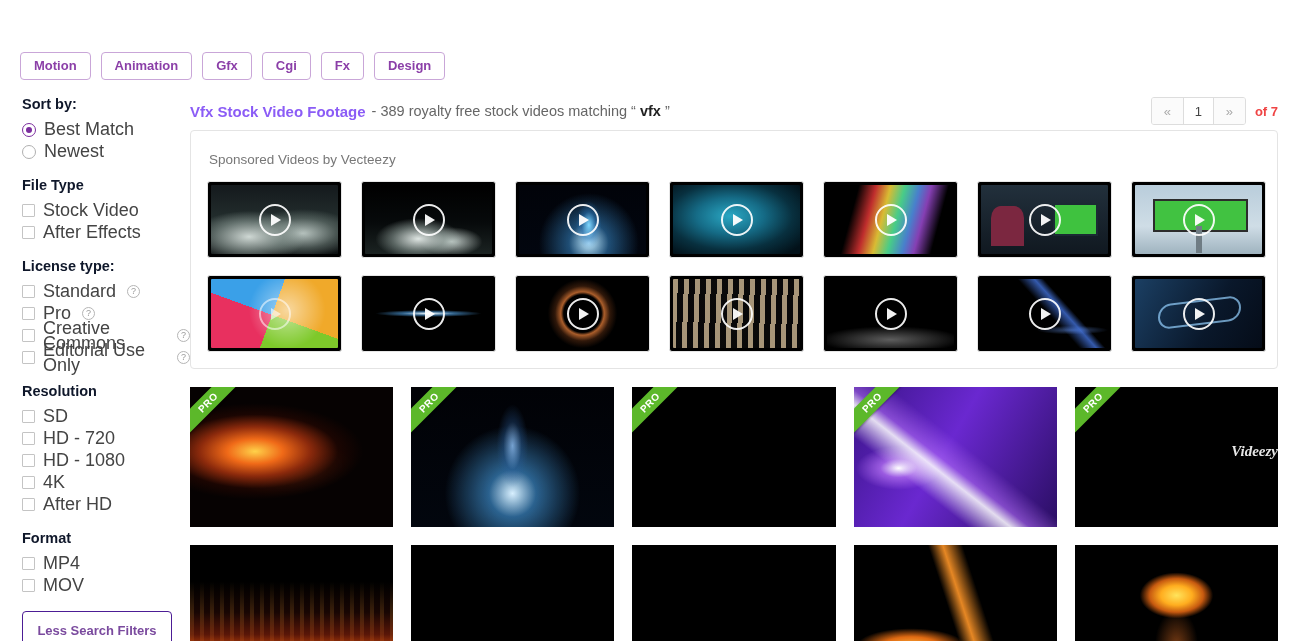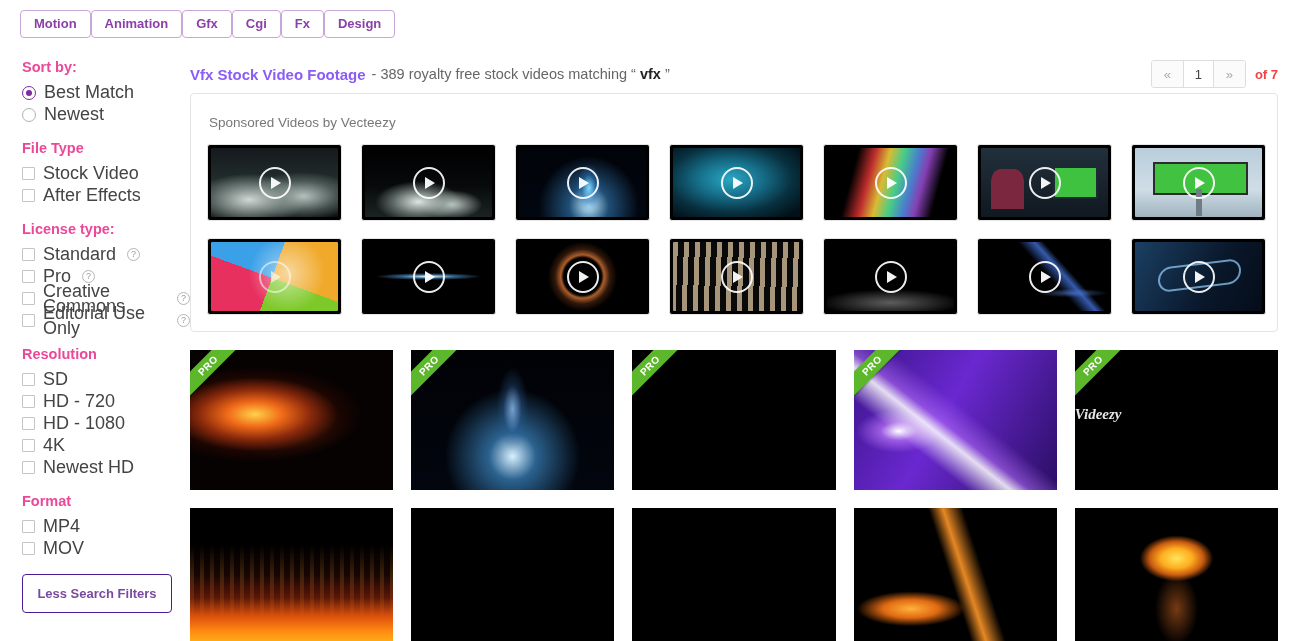--- a/index.html
+++ b/index.html
@@ -8,23 +8,25 @@
     width: 1300px; height: 641px;
     overflow: hidden;
     background: #ffffff;
     font-family: "Liberation Sans", sans-serif;
     color: #333;
   }
 
   
   .tagbar {
     display: flex;
-    align-items: flex-start;
+    align-items: center;
+    gap: 10px;
     padding: 10px 0 0 20px;
     height: 47px;
+    margin-top: 37px;
   }
   .tag {
     border: 1px solid #c9a6d8;
     border-radius: 4px;
     background: #fff;
     color: #8b3fa8;
     font-size: 13px;
     font-weight: bold;
     padding: 6px 13px;
     cursor: pointer;
@@ -38,21 +40,21 @@
   
   .sidebar {
     width: 190px;
     flex: 0 0 190px;
     padding: 12px 0 0 22px;
   }
   .filter-group { margin-bottom: 17px; }
   .filter-title {
     font-size: 14.5px;
     font-weight: bold;
-    color: #ec4899;
+    color: #0f172a;
     margin: 0 0 9px 0;
   }
   .opt {
     display: flex;
     align-items: center;
     gap: 8px;
     margin-bottom: 5px;
     cursor: pointer;
     height: 17px;
   }
@@ -246,21 +248,21 @@
     text-align: center;
     padding: 3px 0;
     transform: rotate(-45deg);
     z-index: 5;
     box-shadow: 0 1px 2px rgba(0,0,0,.3);
   }
   .watermark {
     position: absolute;
     left: 0; right: 0; top: 46%;
     transform: translateY(-50%);
-    text-align: left;
+    text-align: right;
     color: rgba(255,255,255,.9);
     font-size: 15px;
     font-style: italic;
     font-weight: bold;
     font-family: "Liberation Serif", serif;
     z-index: 4;
     text-shadow: 0 1px 3px rgba(0,0,0,.6);
   }
 
   
@@ -432,21 +434,21 @@
           <div class="opt">
             <span class="checkbox"></span>
             <span class="opt-label">HD - 1080</span>
           </div>
           <div class="opt">
             <span class="checkbox"></span>
             <span class="opt-label">4K</span>
           </div>
           <div class="opt">
             <span class="checkbox"></span>
-            <span class="opt-label">Newest HD</span>
+            <span class="opt-label">After HD</span>
           </div>
         </div>
         <div class="filter-group">
           <div class="filter-title">Format</div>
           <div class="opt">
             <span class="checkbox"></span>
             <span class="opt-label">MP4</span>
           </div>
           <div class="opt">
             <span class="checkbox"></span>

